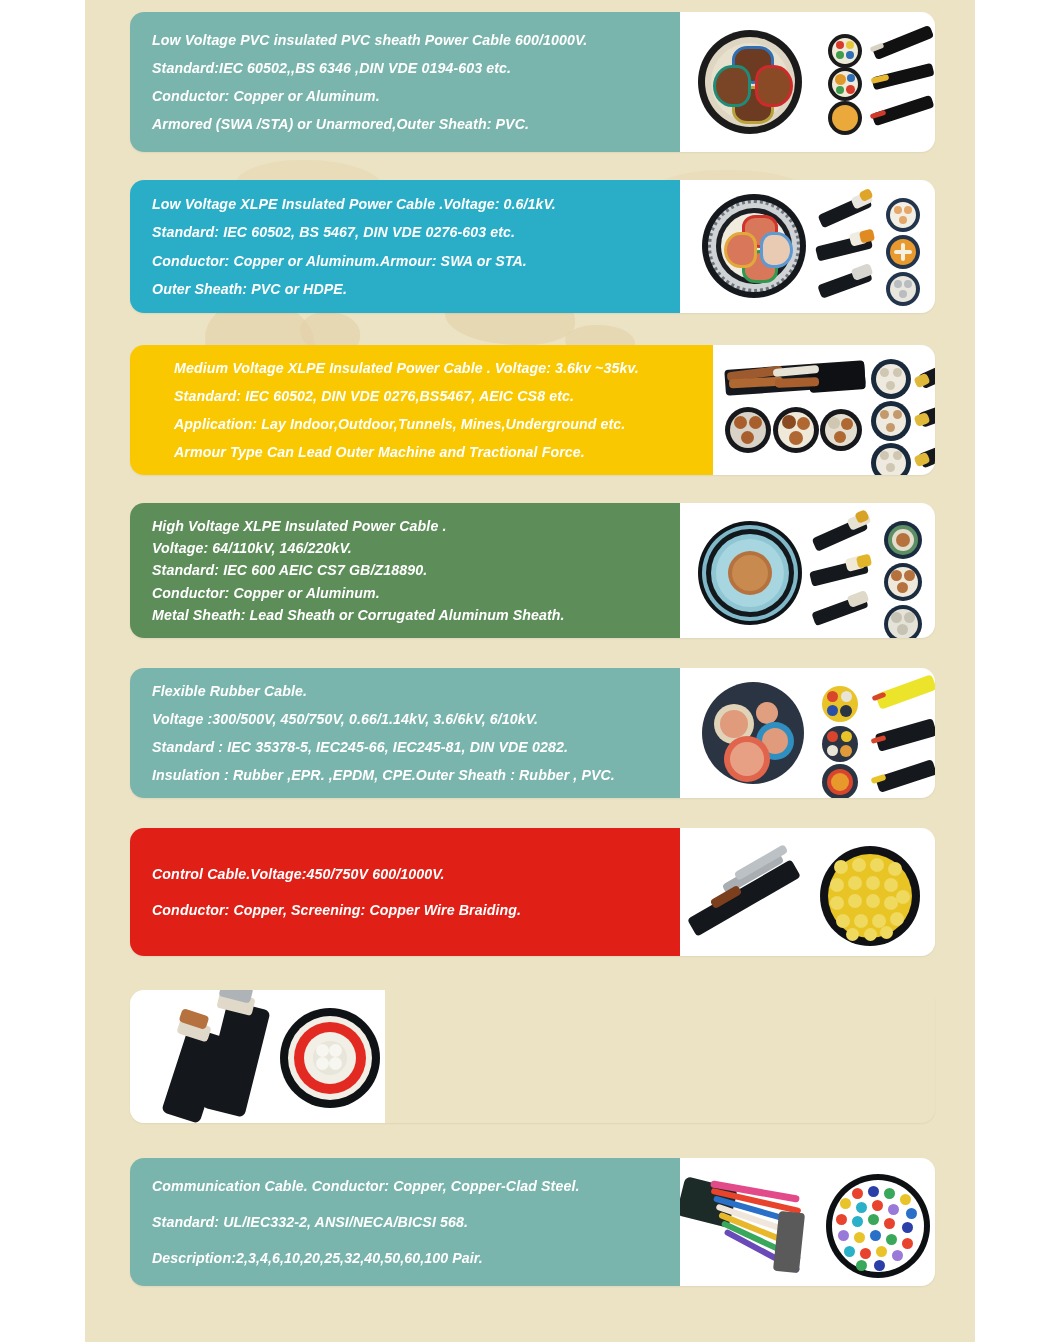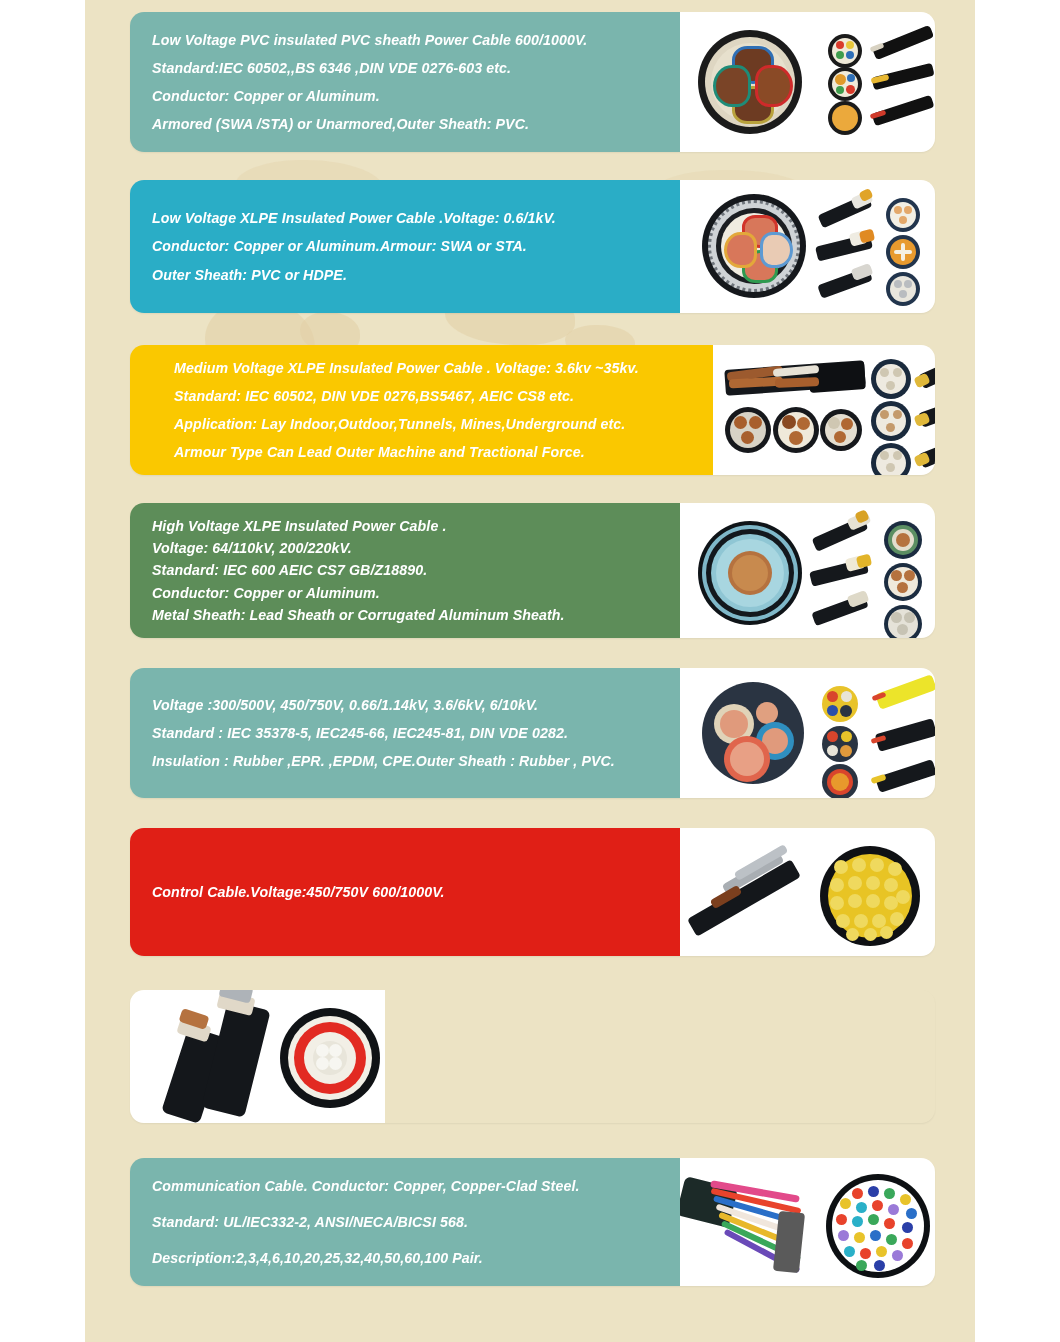--- a/index.html
+++ b/index.html
@@ -84,21 +84,21 @@
     <div class="wm" style="left:360px;top:290px;width:130px;height:55px;"></div>
     <div class="wm" style="left:480px;top:325px;width:70px;height:35px;"></div>
     <div class="wm" style="left:150px;top:160px;width:150px;height:60px;opacity:.35;"></div>
     <div class="wm" style="left:560px;top:170px;width:180px;height:70px;opacity:.3;"></div>
 
     <div class="rows">
 
       <div class="card c1" style="left:45px;top:12px;width:805px;height:140px;">
         <div class="txt" style="width:550px;">
           <p>Low Voltage PVC insulated PVC sheath Power Cable 600/1000V.</p>
-          <p>Standard:IEC 60502,,BS 6346 ,DIN VDE 0276-603 etc.</p>
+          <p>Standard:IEC 60502,,BS 6346 ,DIN VDE 0194-603 etc.</p>
           <p>Conductor: Copper or Aluminum.</p>
           <p>Armored (SWA /STA) or Unarmored,Outer Sheath: PVC.</p>
         </div>
         <div class="pic" style="width:255px;">
           <div class="stage">
 
             <div class="circ" style="left:18px;top:18px;width:104px;height:104px;background:#1b1b1b;"></div>
             <div class="circ" style="left:25px;top:25px;width:90px;height:90px;background:#ded6c2;"></div>
             <div class="circ" style="left:31px;top:31px;width:78px;height:78px;background:#e7e0cd;"></div>
             <div style="position:absolute;left:52px;top:34px;width:36px;height:32px;background:#6d3b22;border:3px solid #2f6fb5;border-radius:40% 40% 55% 55%;"></div>
@@ -129,20 +129,21 @@
             <div class="rod" style="left:191px;top:64px;width:18px;height:6px;background:#e8b832;transform:rotate(-14deg);"></div>
             <div class="rod" style="left:192px;top:92px;width:62px;height:13px;background:#111;transform:rotate(-18deg);"></div>
             <div class="rod" style="left:190px;top:100px;width:16px;height:5px;background:#cf3a2a;transform:rotate(-18deg);"></div>
           </div>
         </div>
       </div>
 
       <div class="card c2" style="left:45px;top:180px;width:805px;height:133px;">
         <div class="txt" style="width:550px;">
           <p>Low Voltage XLPE Insulated Power Cable .Voltage: 0.6/1kV.</p>
+          <p>Standard: IEC 60502, BS 5467, DIN VDE 0276-603 etc.</p>
           <p>Conductor: Copper or Aluminum.Armour: SWA or STA.</p>
           <p>Outer Sheath: PVC or HDPE.</p>
         </div>
         <div class="pic" style="width:255px;">
           <div class="stage">
             <div class="circ" style="left:22px;top:14px;width:104px;height:104px;background:#15181c;"></div>
             <div class="circ" style="left:28px;top:20px;width:92px;height:92px;background:#cfd3d6;border:3px dotted #6f757c;box-sizing:border-box;"></div>
             <div class="circ" style="left:36px;top:28px;width:76px;height:76px;background:#1b1e22;"></div>
             <div class="circ" style="left:41px;top:33px;width:66px;height:66px;background:#f0ece0;"></div>
             <div style="position:absolute;left:62px;top:35px;width:30px;height:27px;background:#d8775a;border:3px solid #d1342a;border-radius:40% 40% 55% 55%;"></div>
@@ -239,21 +240,21 @@
             <div class="rod" style="left:202px;top:69px;width:14px;height:11px;background:#e0b83a;transform:rotate(-20deg);"></div>
             <div class="rod" style="left:206px;top:100px;width:48px;height:15px;background:#15181c;transform:rotate(-22deg);"></div>
             <div class="rod" style="left:202px;top:109px;width:14px;height:11px;background:#e0b83a;transform:rotate(-22deg);"></div>
           </div>
         </div>
       </div>
 
       <div class="card c4" style="left:45px;top:503px;width:805px;height:135px;">
         <div class="txt" style="width:550px;padding-left:22px;">
           <p style="padding:4px 0;">High Voltage XLPE Insulated Power Cable .</p>
-          <p style="padding:4px 0;">Voltage: 64/110kV, 200/220kV.</p>
+          <p style="padding:4px 0;">Voltage: 64/110kV, 146/220kV.</p>
           <p style="padding:4px 0;">Standard: IEC 600  AEIC CS7  GB/Z18890.</p>
           <p style="padding:4px 0;">Conductor: Copper or Aluminum.</p>
           <p style="padding:4px 0;">Metal Sheath: Lead Sheath or Corrugated Aluminum Sheath.</p>
         </div>
         <div class="pic" style="width:255px;">
           <div class="stage">
             <div class="circ" style="left:18px;top:18px;width:104px;height:104px;background:#0f1418;"></div>
             <div class="circ" style="left:22px;top:22px;width:96px;height:96px;background:#7fb8c9;"></div>
             <div class="circ" style="left:26px;top:26px;width:88px;height:88px;background:#13181d;"></div>
             <div class="circ" style="left:31px;top:31px;width:78px;height:78px;background:#8fc6d4;"></div>
@@ -287,20 +288,21 @@
             <div class="circ" style="left:208px;top:106px;width:30px;height:30px;background:#e5e2d8;"></div>
             <div class="circ" style="left:211px;top:109px;width:11px;height:11px;background:#c7c3b4;"></div>
             <div class="circ" style="left:224px;top:109px;width:11px;height:11px;background:#c7c3b4;"></div>
             <div class="circ" style="left:217px;top:121px;width:11px;height:11px;background:#c7c3b4;"></div>
           </div>
         </div>
       </div>
 
       <div class="card c5" style="left:45px;top:668px;width:805px;height:130px;">
         <div class="txt" style="width:550px;">
+          <p>Flexible Rubber Cable.</p>
           <p>Voltage :300/500V, 450/750V, 0.66/1.14kV, 3.6/6kV, 6/10kV.</p>
           <p>Standard : IEC 35378-5, IEC245-66, IEC245-81, DIN VDE 0282.</p>
           <p>Insulation : Rubber ,EPR. ,EPDM, CPE.Outer Sheath : Rubber , PVC.</p>
         </div>
         <div class="pic" style="width:255px;">
           <div class="stage">
             <div class="circ" style="left:22px;top:14px;width:102px;height:102px;background:#2a3442;"></div>
             <div class="circ" style="left:34px;top:36px;width:40px;height:40px;background:#e0d3b8;"></div>
             <div class="circ" style="left:40px;top:42px;width:28px;height:28px;background:#e09a7c;"></div>
             <div class="circ" style="left:76px;top:34px;width:22px;height:22px;background:#e0a080;"></div>
@@ -331,20 +333,21 @@
             <div class="rod" style="left:191px;top:69px;width:15px;height:5px;background:#d9452c;transform:rotate(-16deg);"></div>
             <div class="rod" style="left:196px;top:100px;width:60px;height:16px;background:#15181c;transform:rotate(-18deg);"></div>
             <div class="rod" style="left:191px;top:108px;width:15px;height:6px;background:#e8c32a;transform:rotate(-18deg);"></div>
           </div>
         </div>
       </div>
 
       <div class="card c6" style="left:45px;top:828px;width:805px;height:128px;justify-content:center;">
         <div class="txt" style="width:550px;">
           <p style="padding:11px 0;">Control Cable.Voltage:450/750V  600/1000V.</p>
+          <p style="padding:11px 0;">Conductor: Copper, Screening: Copper Wire Braiding.</p>
         </div>
         <div class="pic" style="width:255px;">
           <div class="stage">
             <div class="rod" style="left:4px;top:60px;width:120px;height:20px;background:#14171b;transform:rotate(-30deg);"></div>
             <div class="rod" style="left:40px;top:40px;width:66px;height:11px;background:#a9aeb3;transform:rotate(-30deg);"></div>
             <div class="rod" style="left:52px;top:30px;width:58px;height:9px;background:#bcc1c6;transform:rotate(-30deg);"></div>
             <div class="rod" style="left:30px;top:64px;width:32px;height:10px;background:#7b3f1e;transform:rotate(-30deg);"></div>
 
             <div class="circ" style="left:140px;top:18px;width:100px;height:100px;background:#0f1114;"></div>
             <div class="circ" style="left:148px;top:26px;width:84px;height:84px;background:#e8c424;"></div>

